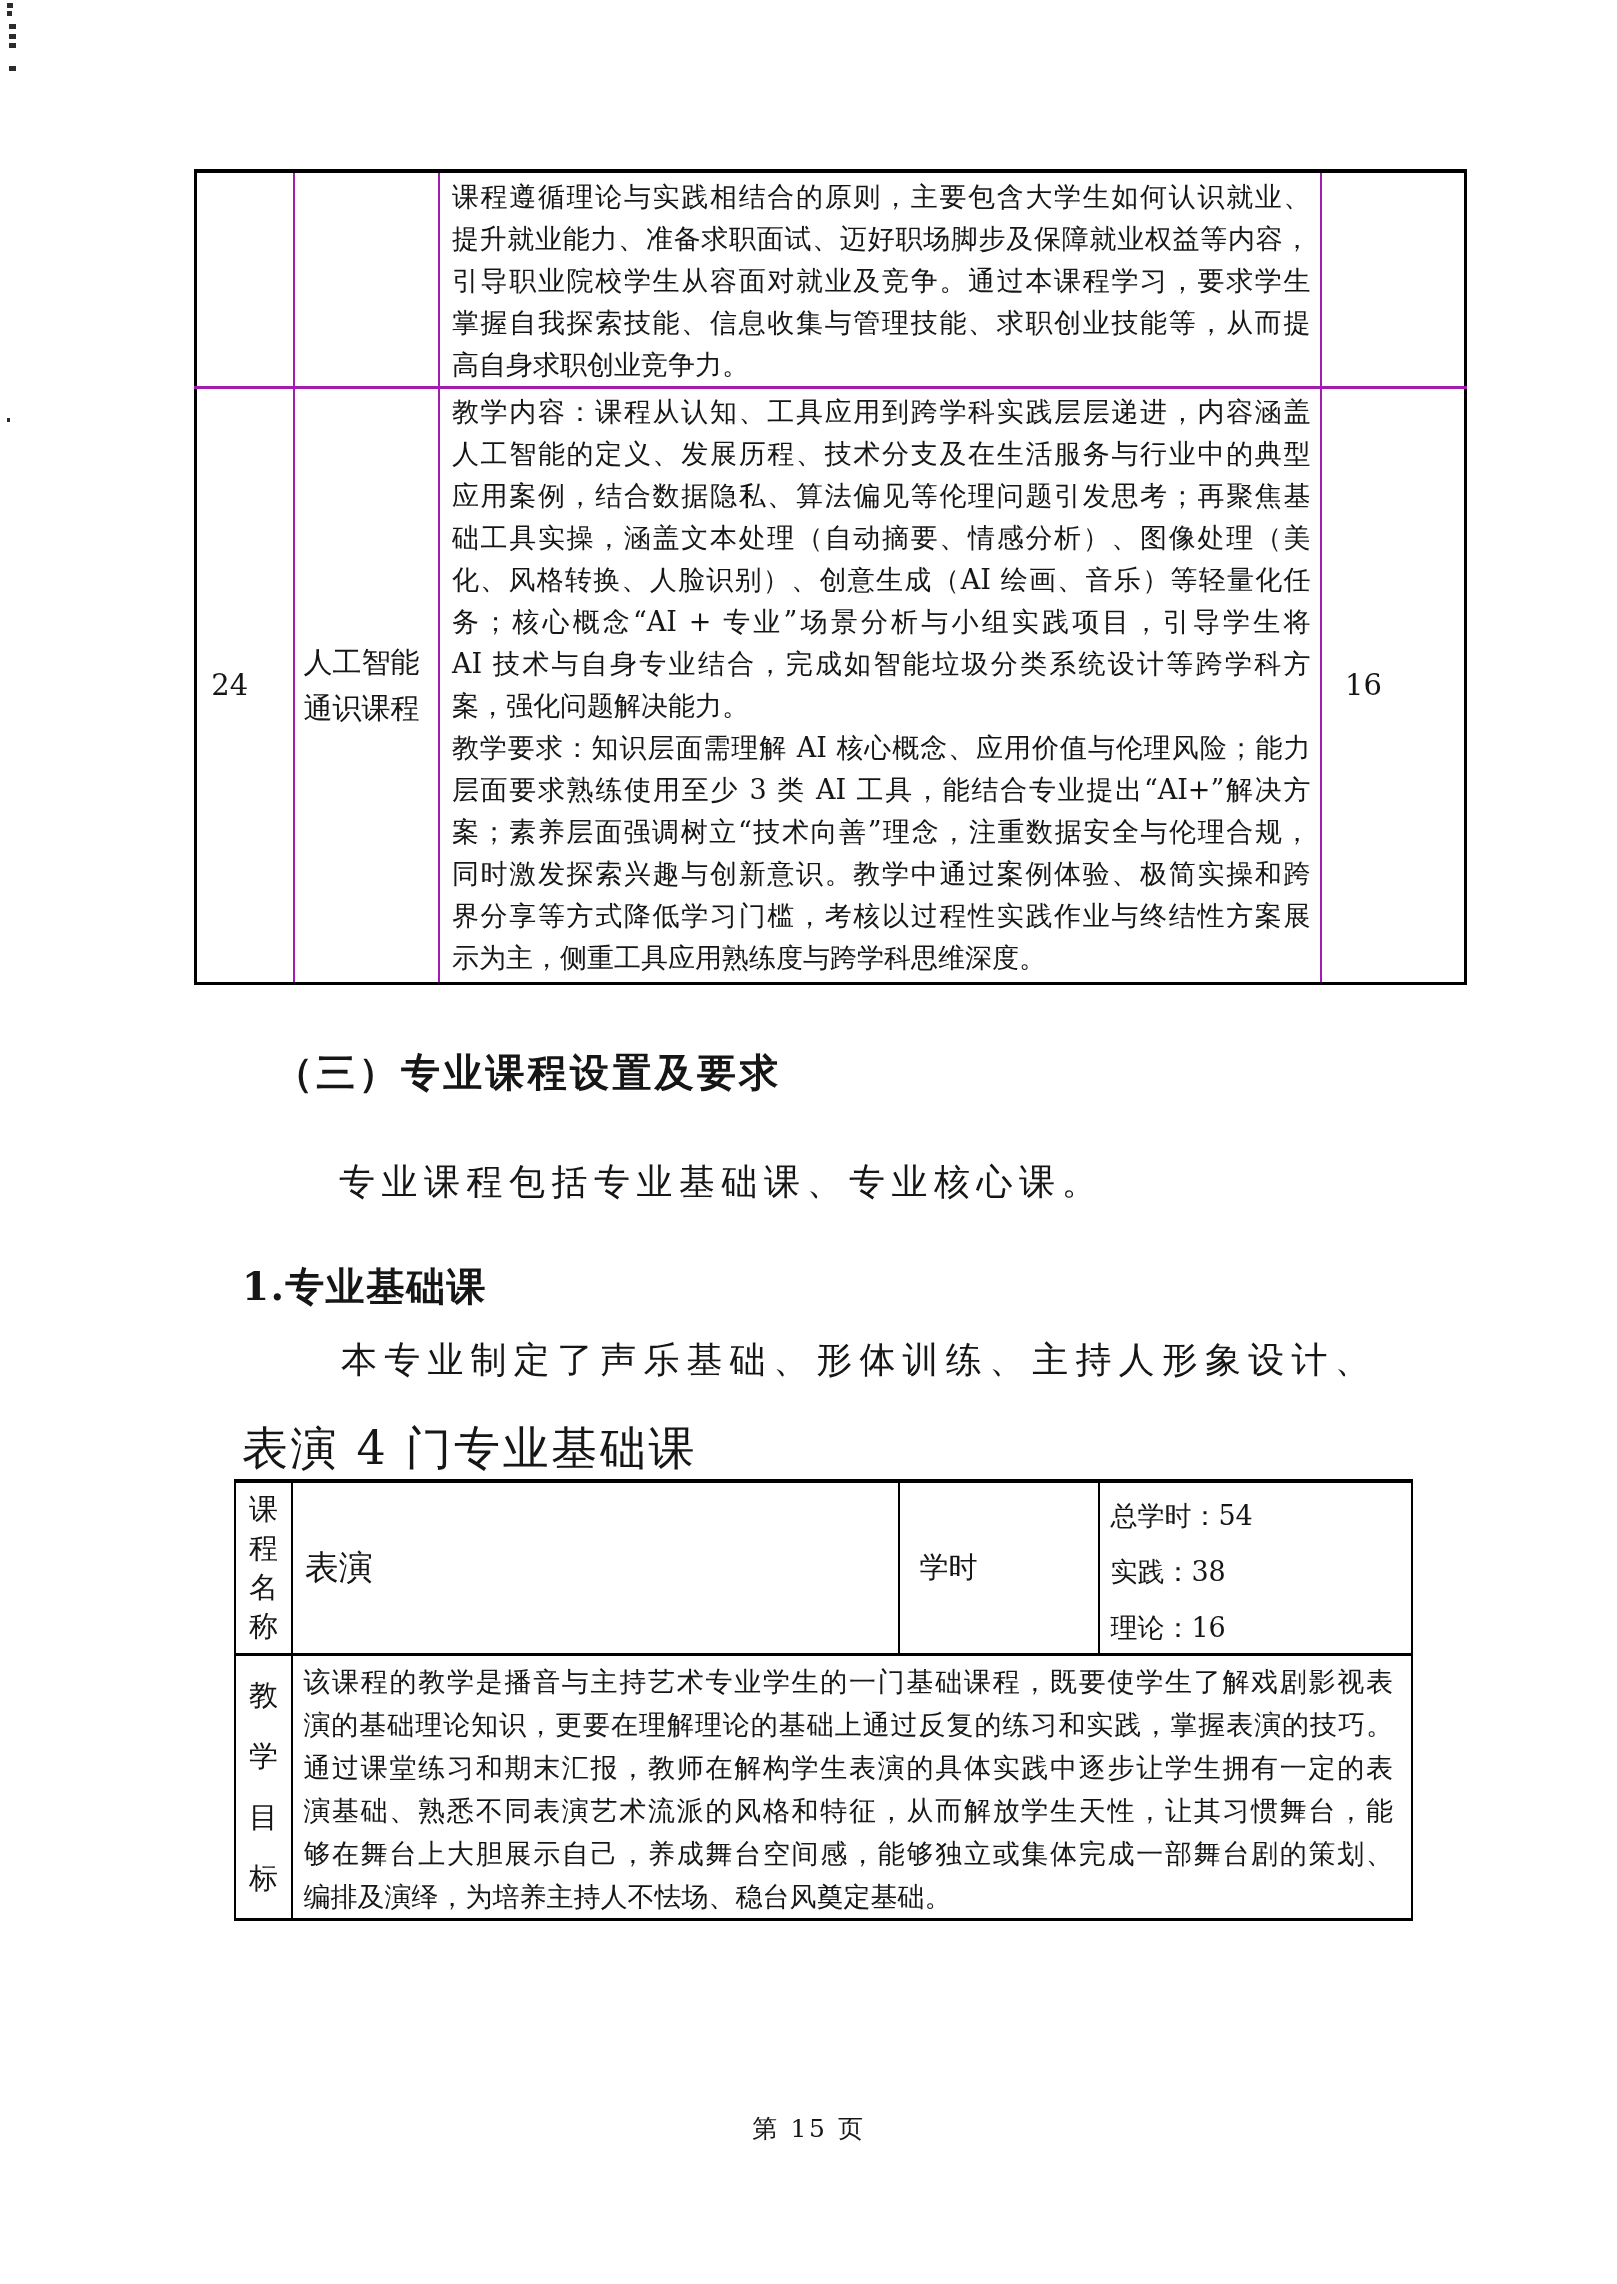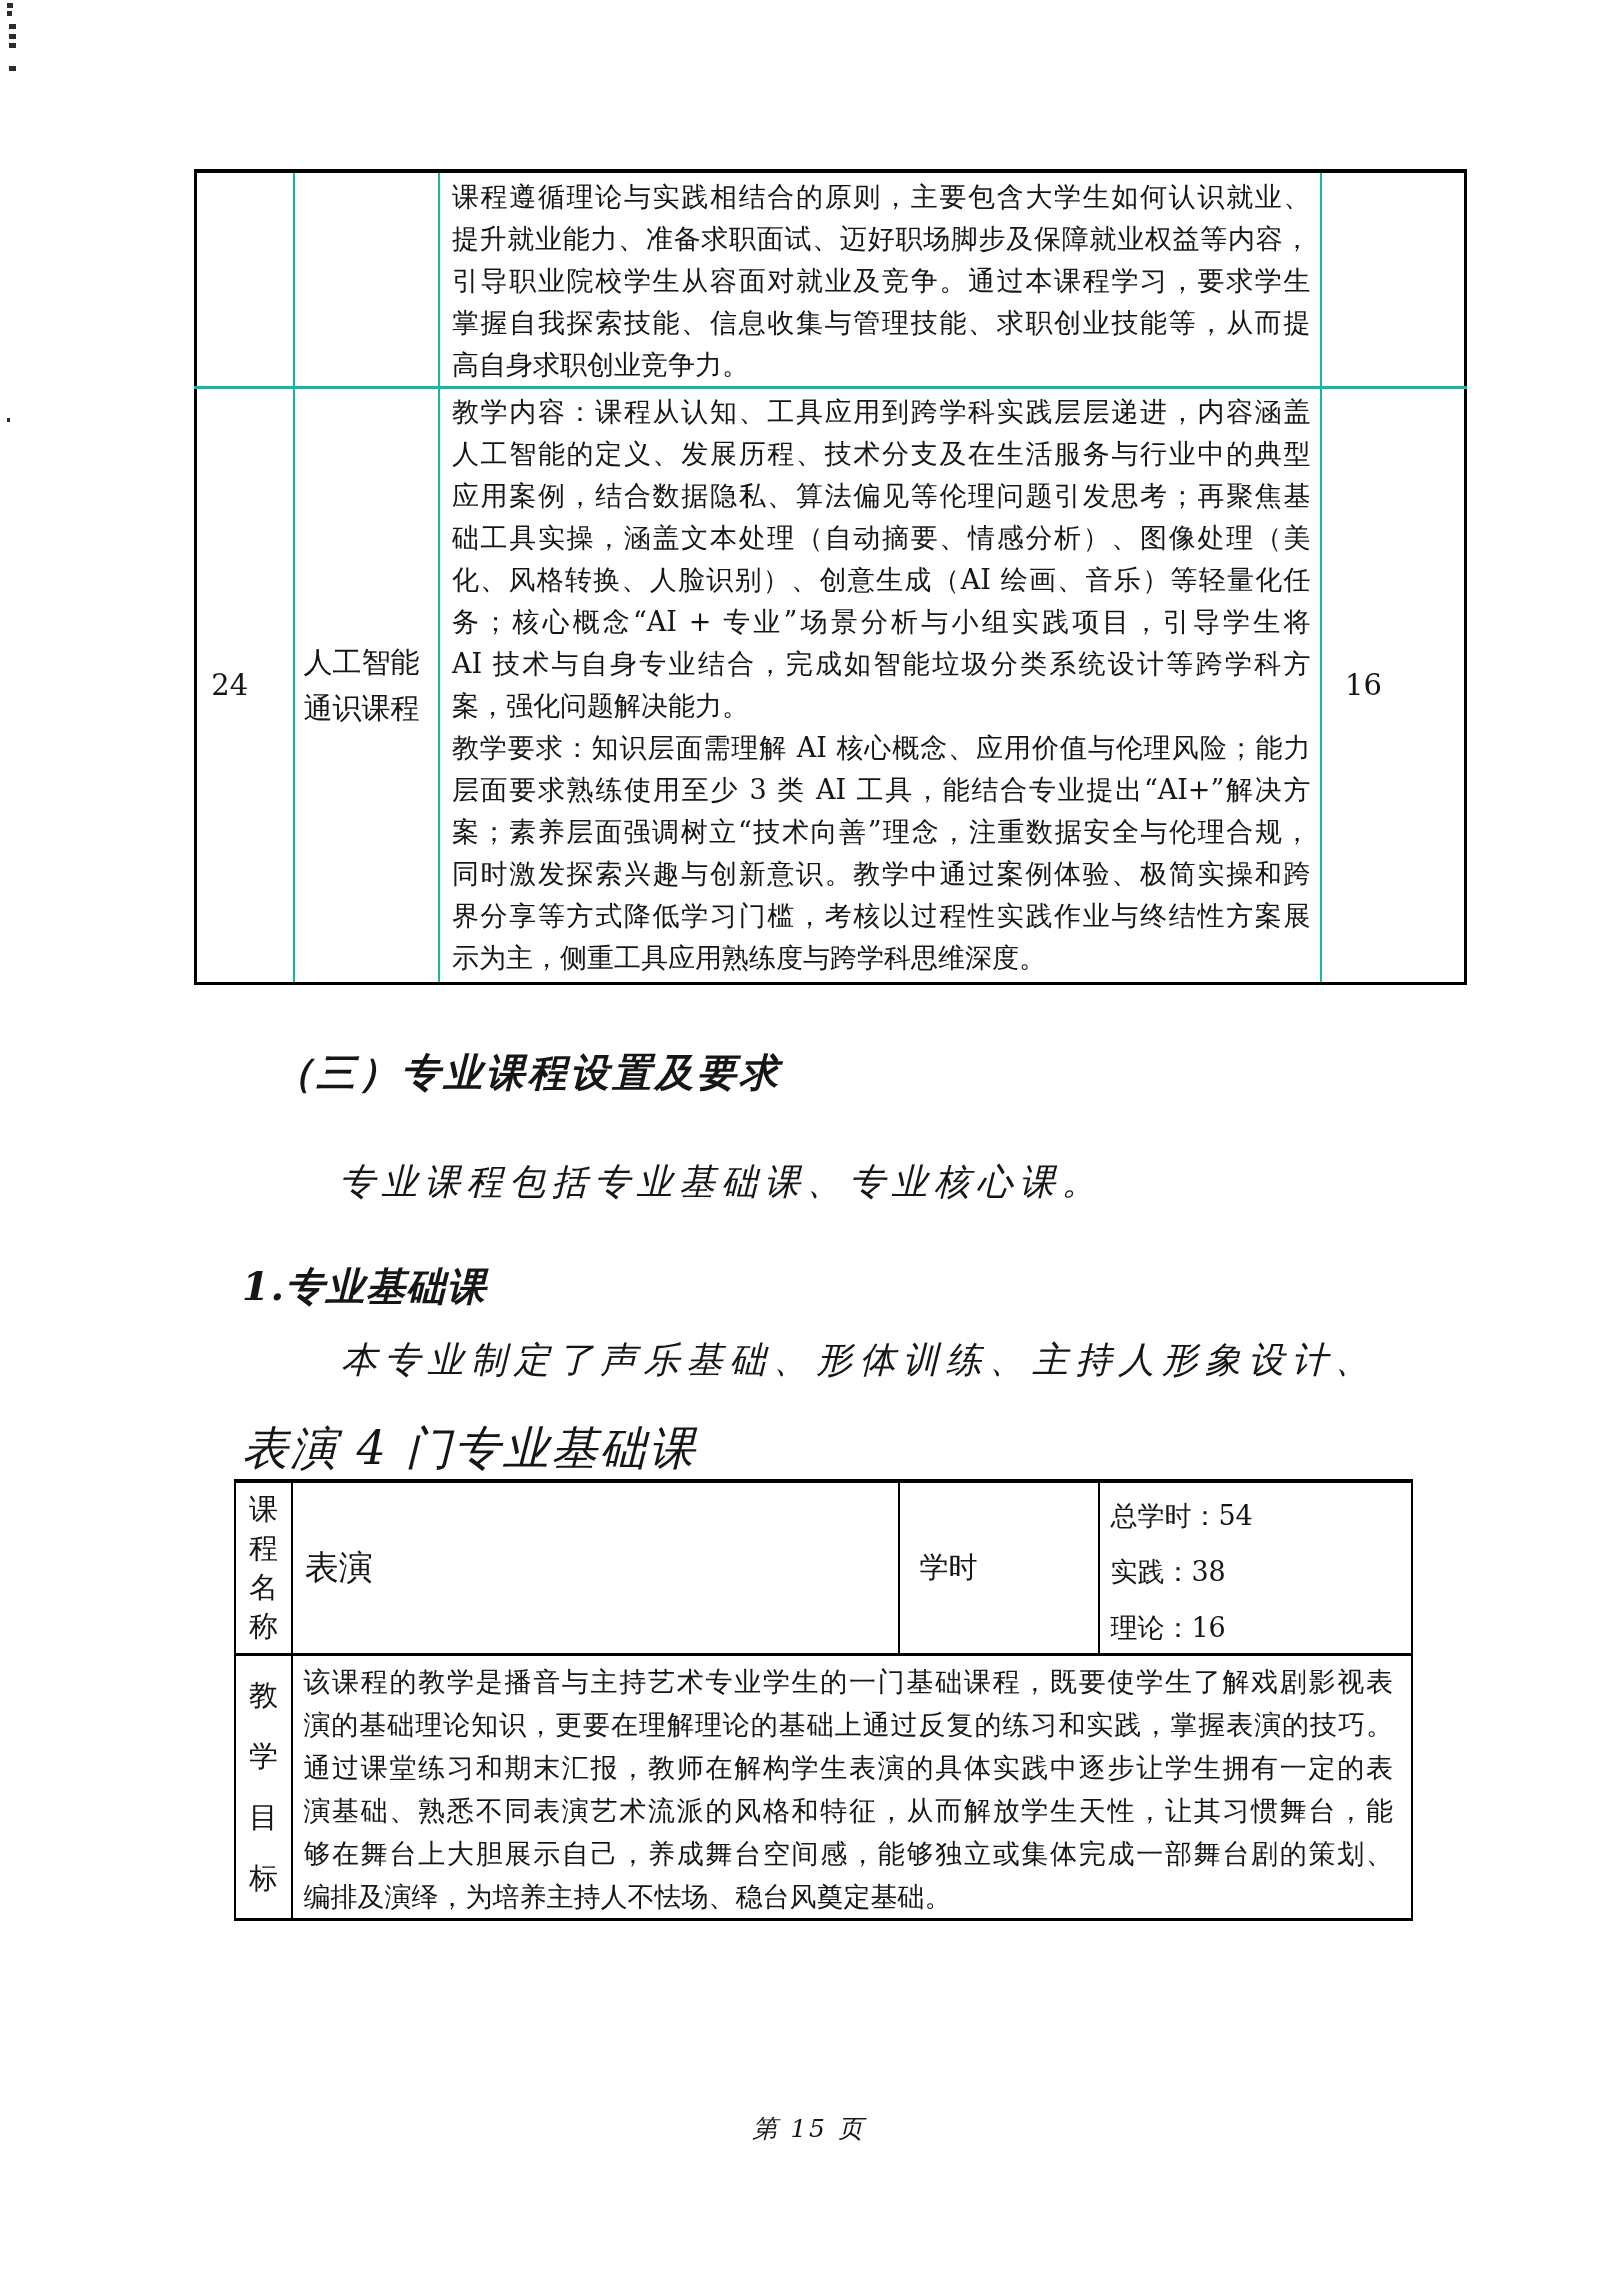--- a/index.html
+++ b/index.html
@@ -4,28 +4,28 @@
 <style>
   html, body { margin: 0; padding: 0; }
   body {
     width: 1618px; height: 2284px;
     position: relative;
     background: #ffffff;
     font-family: "DejaVu Serif", "Liberation Serif", serif;
     color: #161616;
     overflow: hidden;
   }
-  .abs { position: absolute; white-space: nowrap; line-height: 1.15; font-style: italic; }
+  .abs { position: absolute; white-space: nowrap; line-height: 1.15; }
 
   
   table { border-collapse: collapse; table-layout: fixed; position: absolute; }
   td { overflow: hidden; }
 
   .top-tbl { left: 194px; top: 169px; width: 1270px; border: 3.3px solid #000; border-top-width: 4.6px; border-bottom-width: 3.9px; }
-  .top-tbl td { border: 2px solid #14b8a6; }
+  .top-tbl td { border: 2px solid #a21caf; }
   .top-tbl tr.r1 td { border-bottom-width: 3.9px; }
   .top-tbl tr.r1 { height: 210px; }
   .top-tbl tr.r2 { height: 596px; }
   .cno   { font-size: 29px; padding-left: 14.3px; vertical-align: middle; }
   .ccourse { font-size: 29px; padding-left: 9px; vertical-align: middle; }
   .ccourse div { line-height: 46px; }
   .ccontent { font-size: 27px; padding: 2.6px 9px 0 12.4px; vertical-align: top; }
   .ccontent .ln { line-height: 42px; }
   .chours { font-size: 29px; padding-left: 23.5px; vertical-align: middle; }
 

